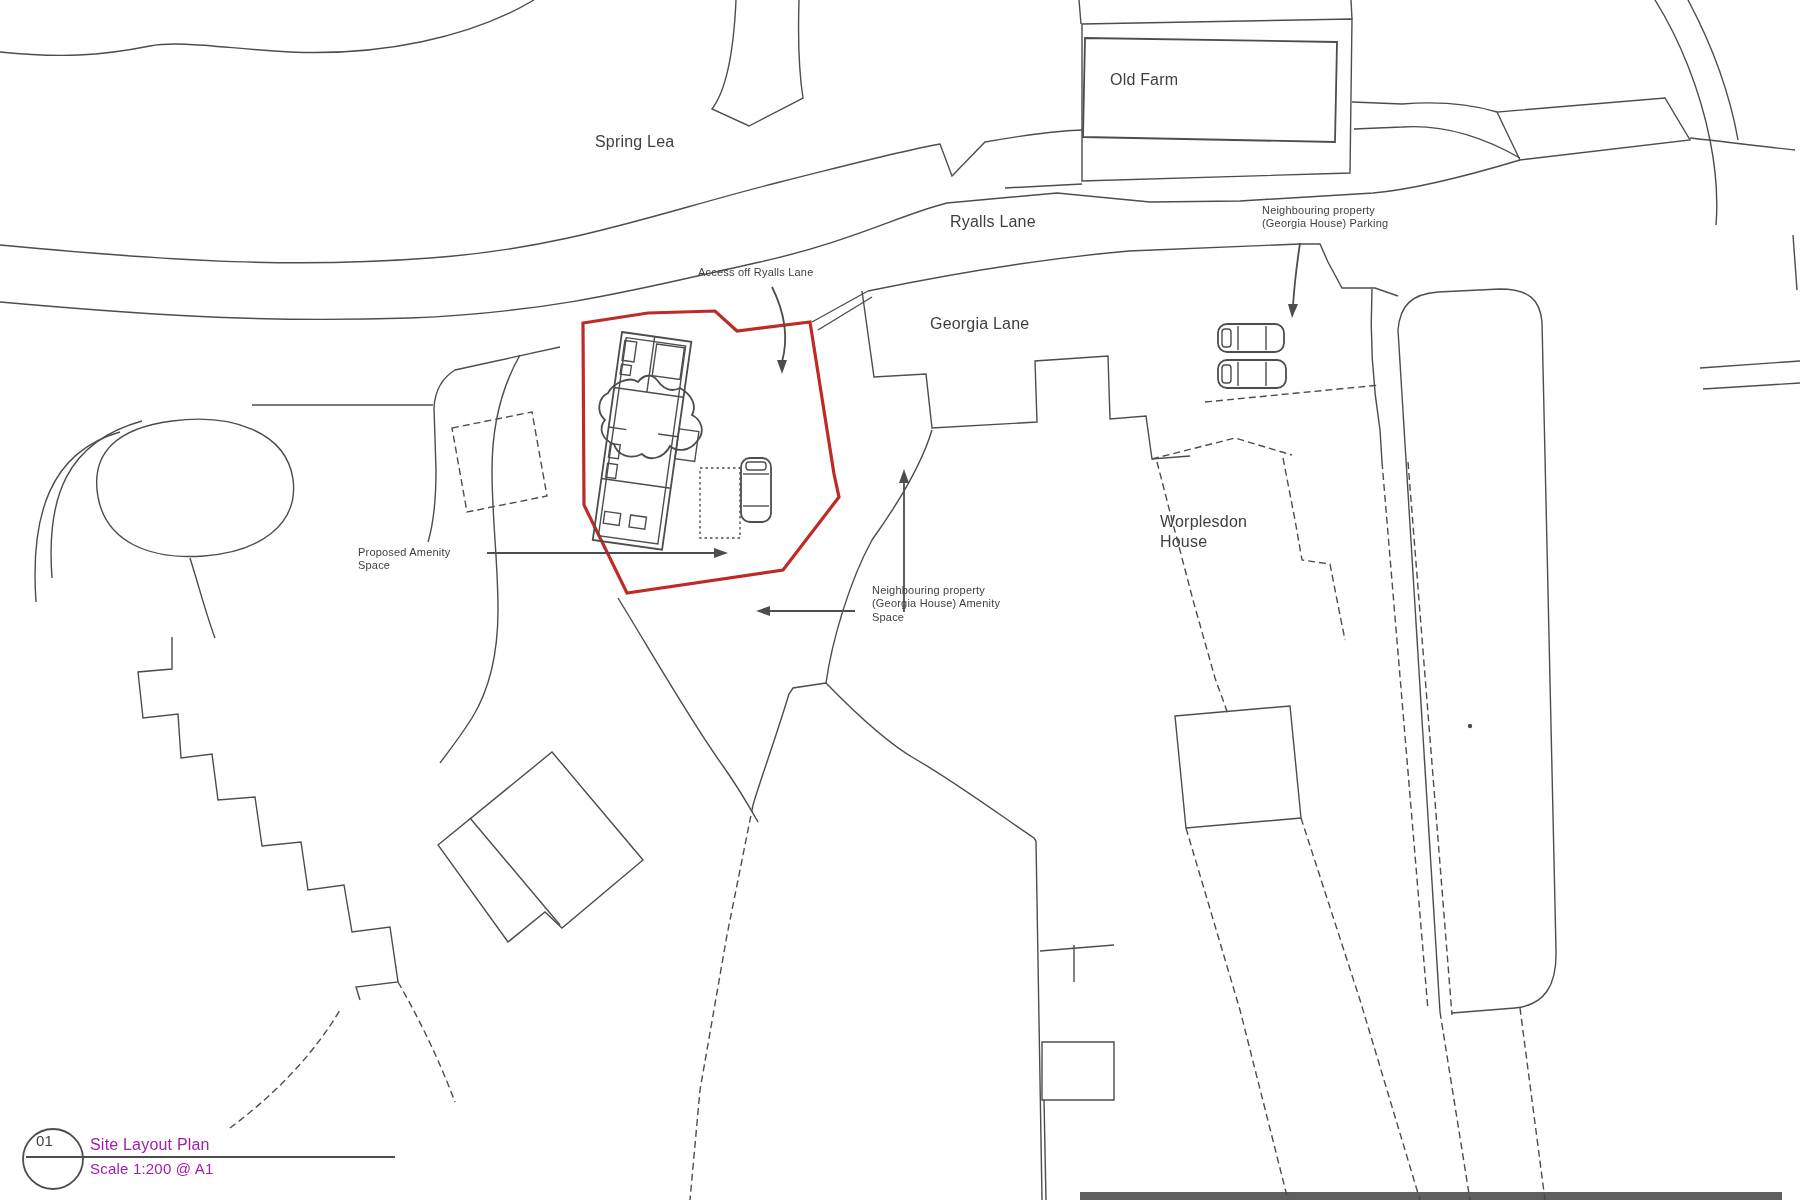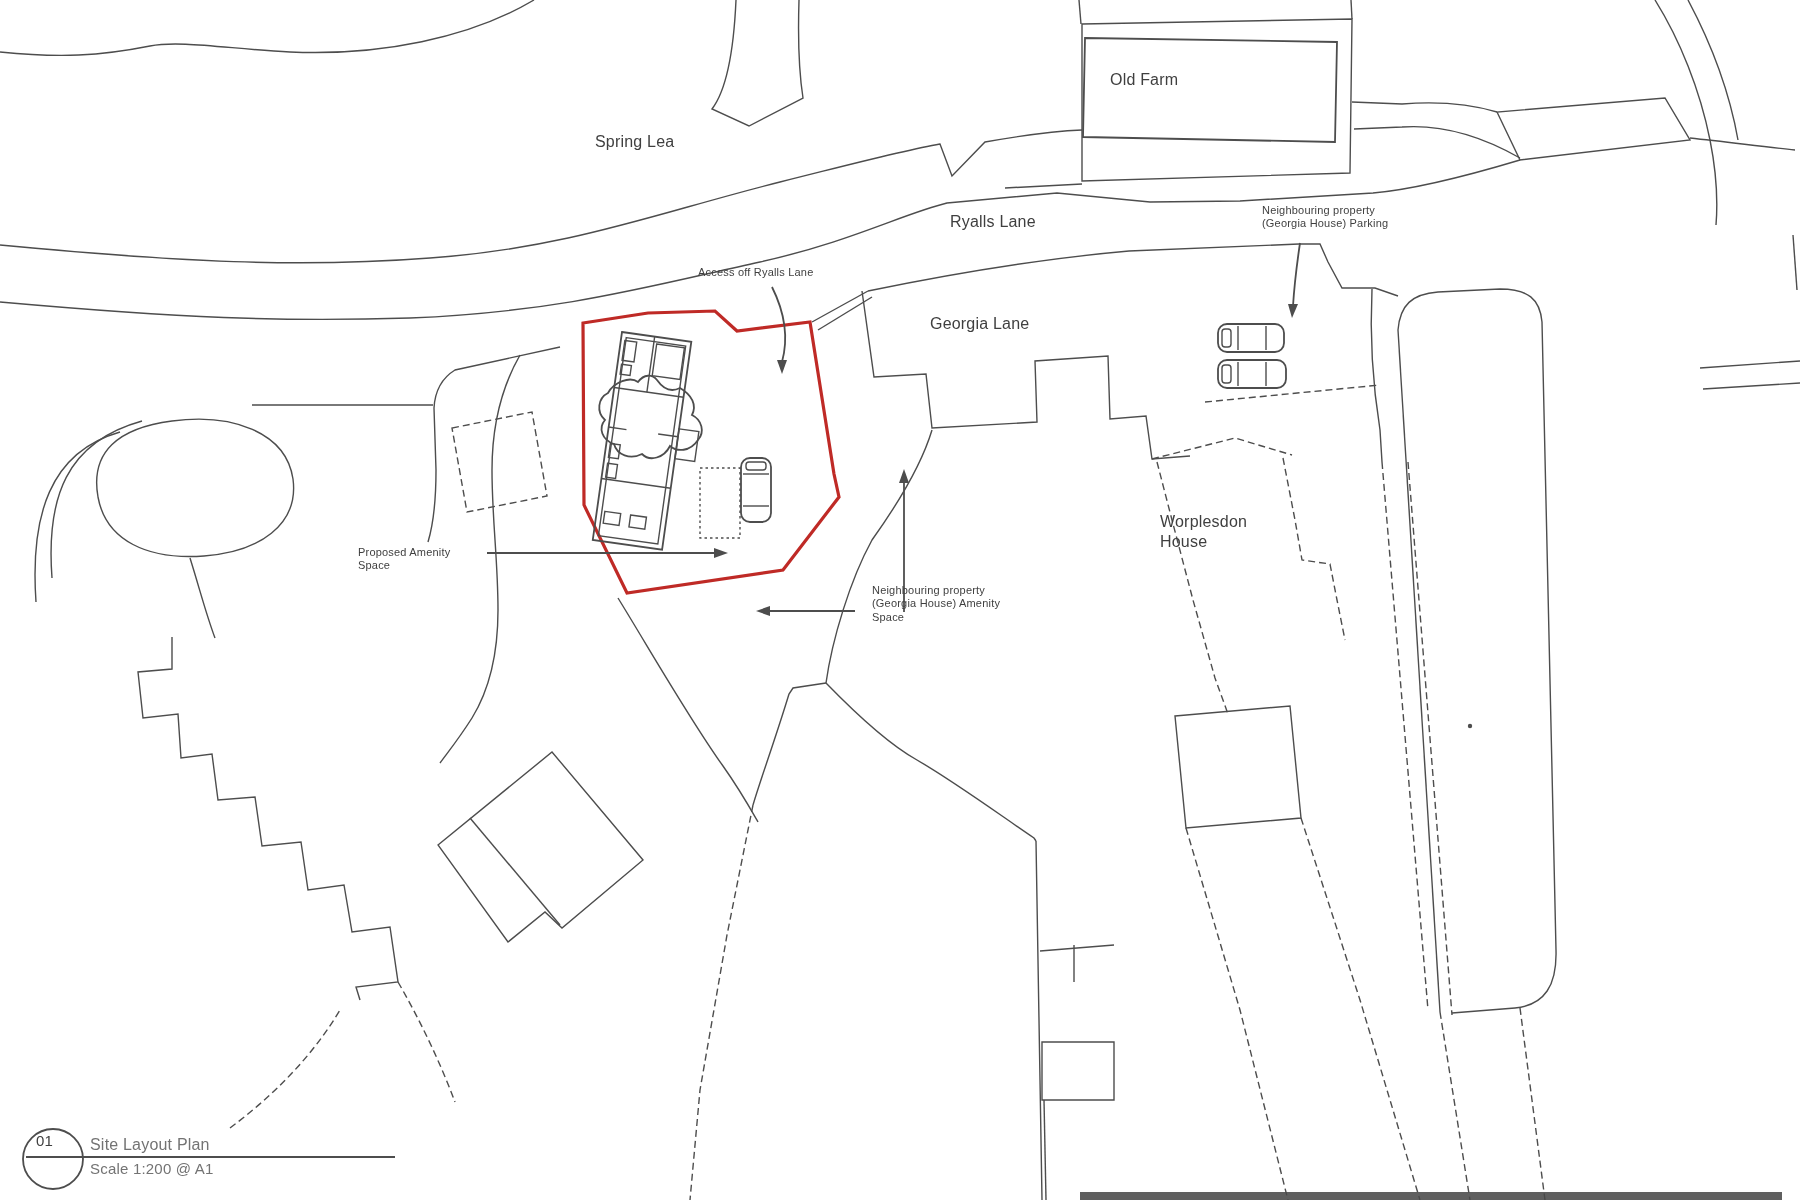--- a/index.html
+++ b/index.html
@@ -20,21 +20,21 @@
   .lbl.small{font-size:11px;}
   .center{} .right{text-align:left;}
   path,rect,circle,line,ellipse{vector-effect:non-scaling-stroke;}
   .ink{stroke:var(--ink);fill:none;stroke-width:1.4;}
   .thick{stroke-width:1.8;}
   .dashed{stroke-dasharray:7 4;}
   .dotted{stroke-dasharray:2.5 3;}
   .red{stroke:var(--site-boundary);fill:none;stroke-width:3.2;stroke-linejoin:miter;}
   .fillink{fill:var(--ink);stroke:none;}
   #scan-strip{position:absolute;background:var(--scan-bar);opacity:.88;}
-  .titleline{font-size:16px;color:#737373;}
+  .titleline{font-size:16px;color:#a21caf;}
 </style>
 </head>
 <body>
 
 <div id="plan">
 
 <svg width="1800" height="1200" viewBox="0 0 1800 1200">
 
   <g>
     <path class="ink" d="M534 0 C470 38 380 56 290 52 C230 49 180 40 150 46 C100 56 60 58 0 52"></path>

